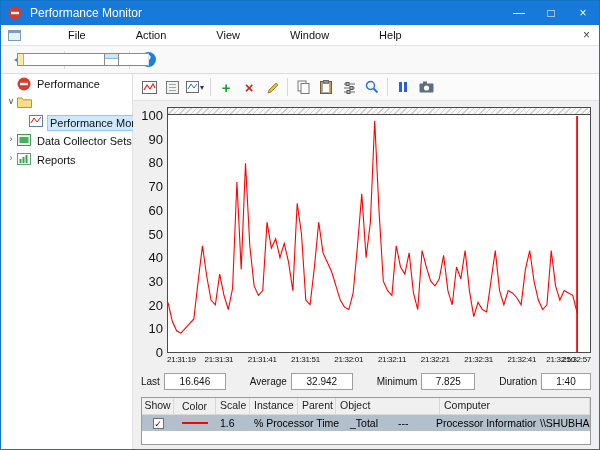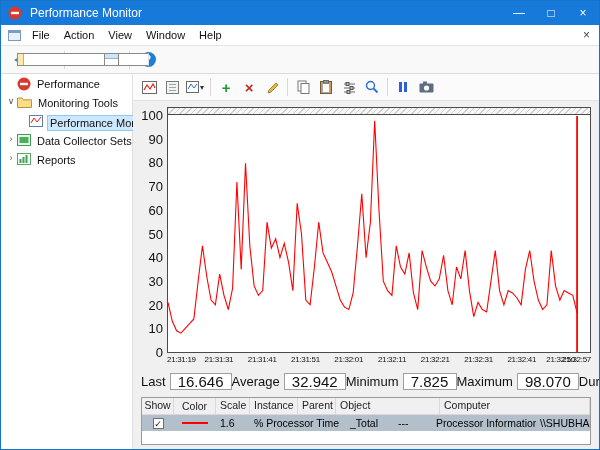--- a/index.html
+++ b/index.html
@@ -12,21 +12,21 @@
   
   .titlebar { height:24px; background:#1779d9; display:flex; align-items:center; flex:0 0 auto; }
   .app-icon { width:20px; display:flex; justify-content:center; align-items:center; margin-left:4px; }
   .title { color:#fff; font-size:12px; margin-left:5px; flex:1; white-space:nowrap; }
   .winbtns { display:flex; height:24px; }
   .wbtn { width:32px; height:24px; color:#fff; font-size:12px; display:flex;
           align-items:center; justify-content:center; cursor:default; }
 
   
   .menubar { height:21px; background:#ffffff; display:flex; align-items:center;
-             border-bottom:1px solid #e4e4e4; flex:0 0 auto; padding-left:3px; }
+             border-bottom:1px solid #e4e4e4; flex:0 0 auto; padding-left:3px;gap:36px; }
   .mmc-icon { width:13px; height:11px; border:1px solid #7a9cc0; background:#e8f1fa; margin:0 4px;
               border-top:3px solid #7a9cc0; }
   .menu-item { font-size:11px; color:#111; padding:2px 7px; }
   .menubar .spacer { flex:1; }
   .child-close { font-size:12px; color:#444; padding:0 9px; }
 
   
   .toolbar { height:28px; background:#f9f9f9; border-bottom:1px solid #dcdcdc; display:flex;
              align-items:center; padding:0 5px; gap:4px; flex:0 0 auto; }
   .tbtn { width:24px; height:22px; display:flex; align-items:center; justify-content:center; background:transparent; border:none; }
@@ -71,22 +71,22 @@
   .plot { flex:1; height:246px; border:1px solid #4a4a4a; background:#fff; position:relative; min-width:0; }
   .hatch { position:absolute; left:0; right:0; top:0; height:7px; border-bottom:1px solid #4a4a4a;
            background:repeating-linear-gradient(135deg,#cfcfcf 0 1px,#f7f7f7 1px 4px); }
   .plot svg { position:absolute; left:0; right:0; top:8px; width:100%; height:236px; display:block; }
   .xlabels { margin-left:26px; position:relative; height:13px; font-size:8px; color:#111; }
   .xtick { position:absolute; top:2px; transform:translateX(-50%); white-space:nowrap; letter-spacing:-0.3px; }
 
   
   .stats { display:flex; align-items:center; justify-content:space-between; margin:7px 8px 0 8px; }
   .stats .grp { display:flex; align-items:center; gap:4px; }
-  .stats .lbl { font-size:13px; color:#111; }
-  .statbox { border:1px solid #9f9f9f; background:#fff; height:17px; font-size:15px; color:#111;
+  .stats .lbl { font-size:10px; color:#111; }
+  .statbox { border:1px solid #9f9f9f; background:#fff; height:17px; font-size:10px; color:#111;
              display:flex; align-items:center; justify-content:center; }
   .w62{width:62px;} .w56{width:54px;} .w50{width:50px;}
 
   
   .ctable { margin:7px 8px 2px 8px; border:1px solid #9a9a9a; background:#fff; height:48px; overflow:hidden; }
   .thead { display:flex; height:17px; background:#f0f0f0; border-bottom:1px solid #d9d9d9; }
   .th { font-size:10.5px; color:#222; padding:1px 4px; border-right:1px solid #d9d9d9;
         white-space:nowrap; overflow:hidden; }
   .trowd { display:flex; height:16px; background:#b3bfca; align-items:center; }
   .td { font-size:10.5px; color:#000; padding:0 4px; white-space:nowrap; overflow:hidden; }
@@ -163,23 +163,20 @@
             <span>Performance</span>
           </span>
       </div>
       <div class="trow pad1">
         <span class="exp">∨</span>
         <span class="ticon">
           <svg width="15" height="12">
               <path d="M0.5,2 h4.5 l1.2,1.8 h8.3 v7.7 h-14 Z" fill="#fadd87" stroke="#b8933a"></path>
             </svg>
         </span>
-        <span class="sel">
-            <span>Monitoring Tools</span>
-          </span>
       </div>
       <div class="trow pad2">
         <span class="ticon">
           <svg width="14" height="12">
               <rect x="0.5" y="0.5" width="13" height="11" fill="#fff" stroke="#5b7fa6"></rect>
               <polyline points="2,8 5,3 8,7 12,2" stroke="#d22" fill="none"></polyline>
             </svg>
         </span>
         <span class="sel on">
             <span>Performance Monitor</span>
@@ -338,24 +335,20 @@
             <span class="lbl">Last</span>
           <span class="statbox w62">16.646</span>
           </span>
         <span class="grp">
             <span class="lbl">Average</span>
           <span class="statbox w62">32.942</span>
           </span>
         <span class="grp">
             <span class="lbl">Minimum</span>
           <span class="statbox w56">7.825</span>
-          </span>
-        <span class="grp">
-            <span class="lbl">Maximum</span>
-          <span class="statbox w62">98.070</span>
           </span>
         <span class="grp">
             <span class="lbl">Duration</span>
           <span class="statbox w50">1:40</span>
           </span>
       </div>
 
       <div class="ctable">
         <div class="thead">
           <span class="th c-show">Show</span>

